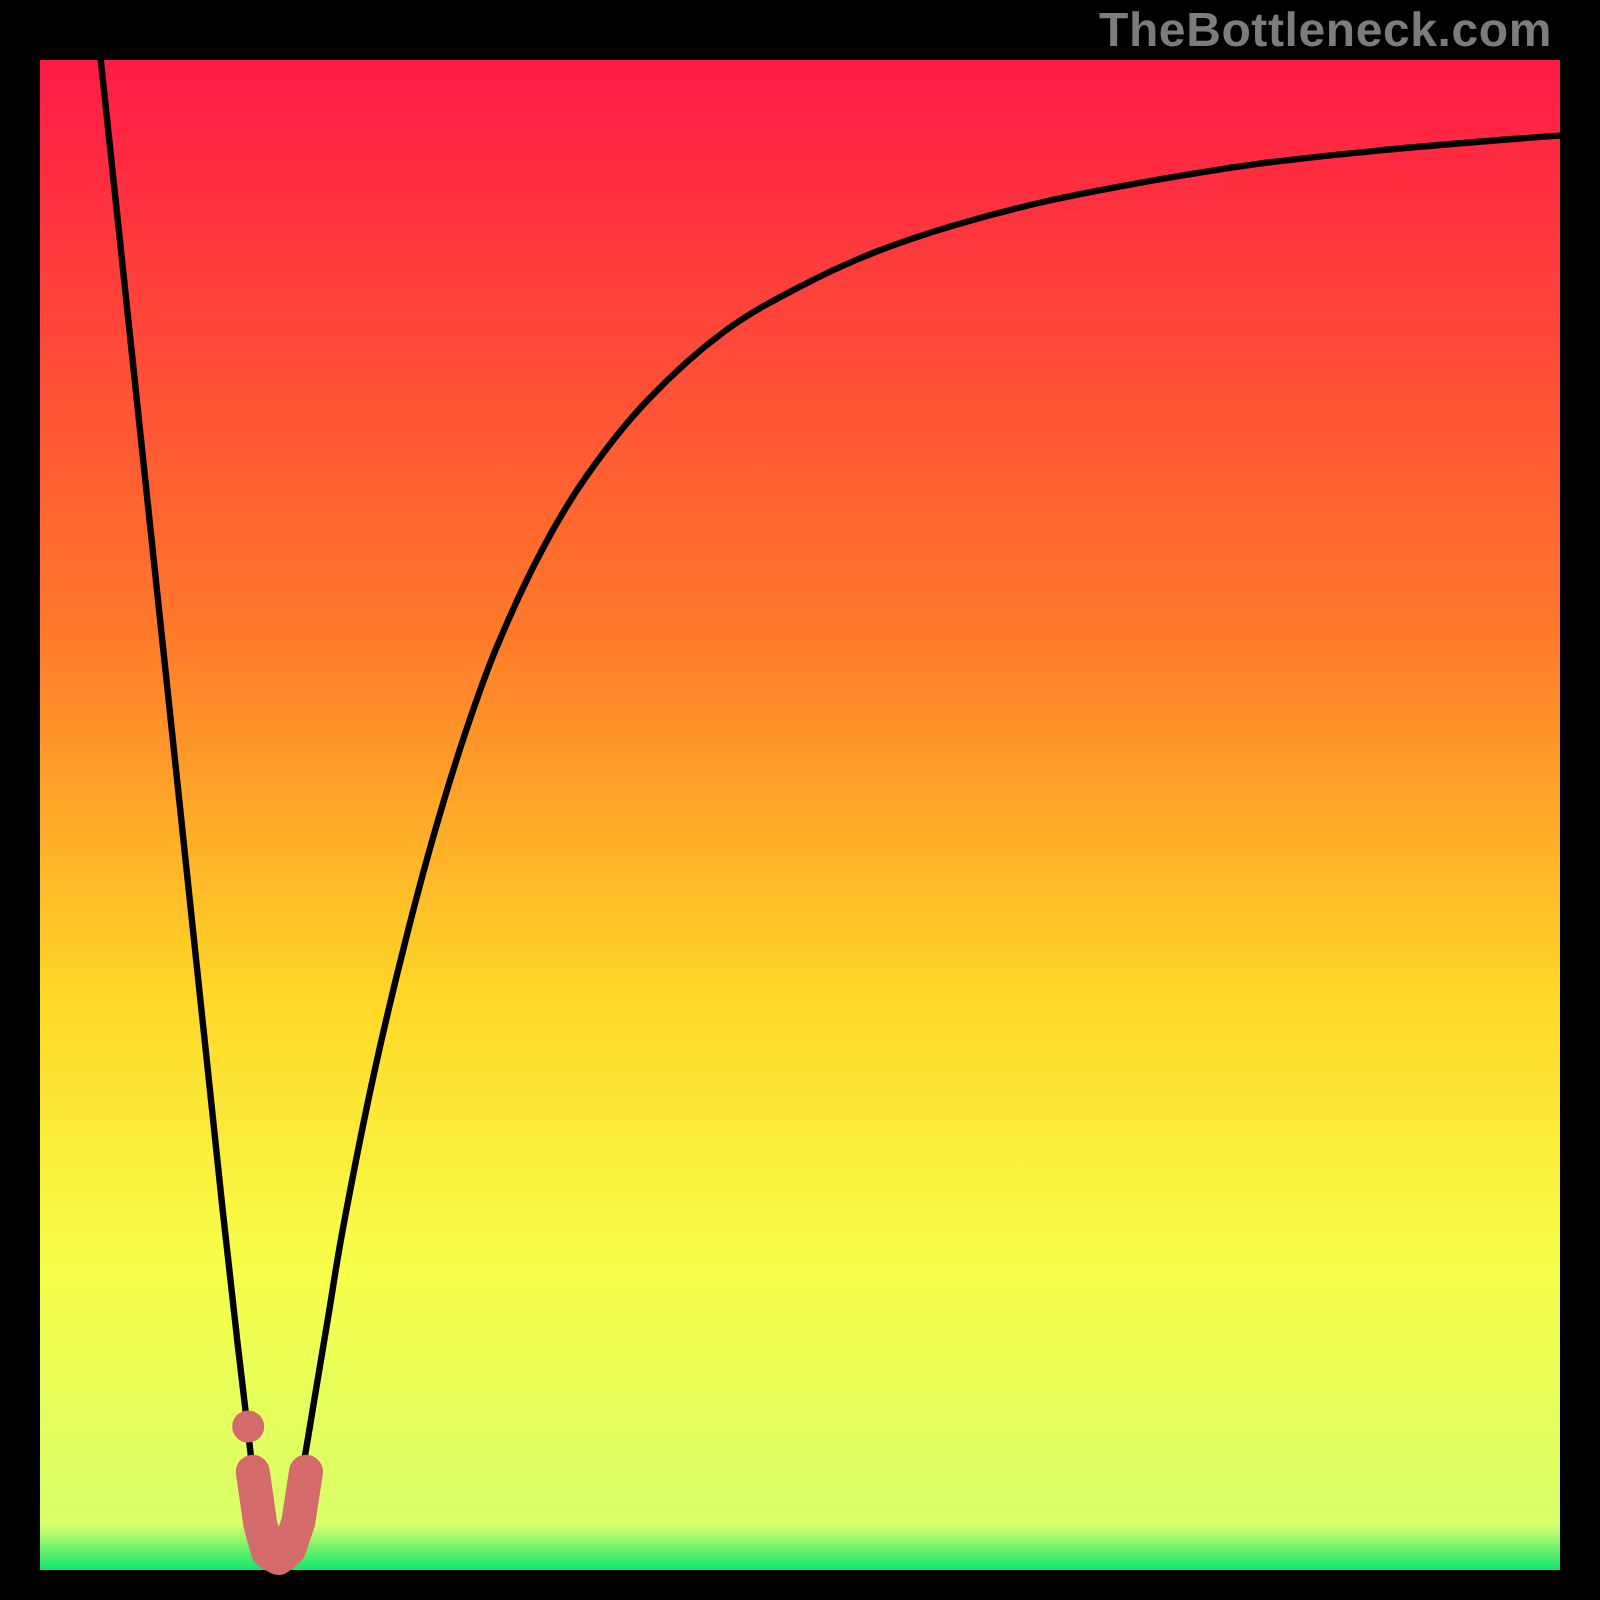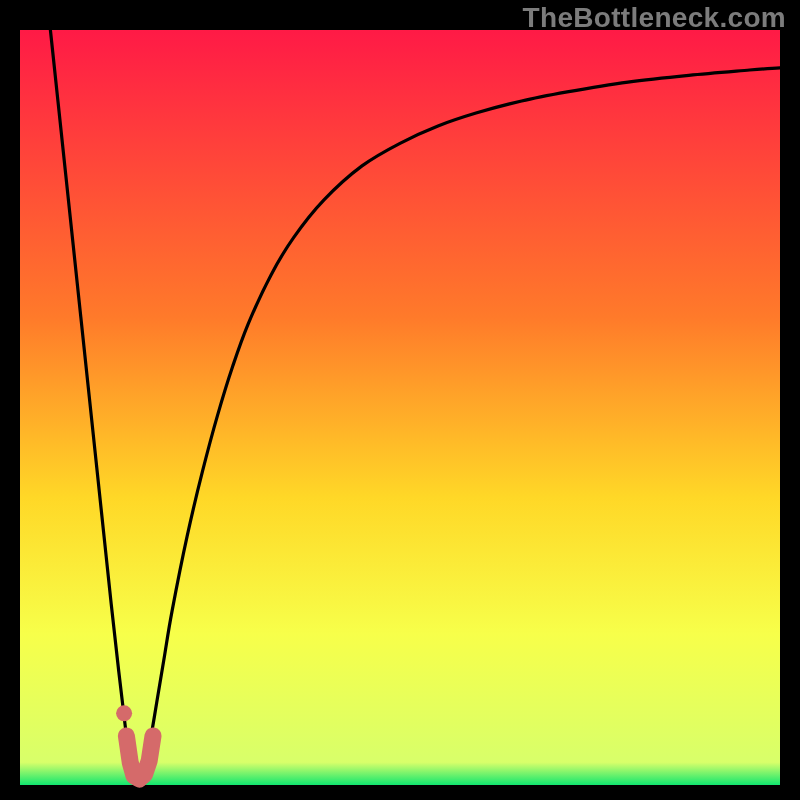--- a/index.html
+++ b/index.html
@@ -14,23 +14,23 @@
     position: absolute;
     left: 0;
     top: 0;
     width: 800px;
     height: 800px;
     background: #000;
   }
   .watermark {
     position: absolute;
     top: 2px;
-    right: 14px;
+    right: 24px;
     font-family: Arial, Helvetica, sans-serif;
-    font-size: 28px;
+    font-size: 24px;
     font-weight: 600;
     color: #7c7c7c;
     letter-spacing: 0.3px;
   }
   svg {
     position: absolute;
     left: 0;
     top: 0;
   }
 </style>

